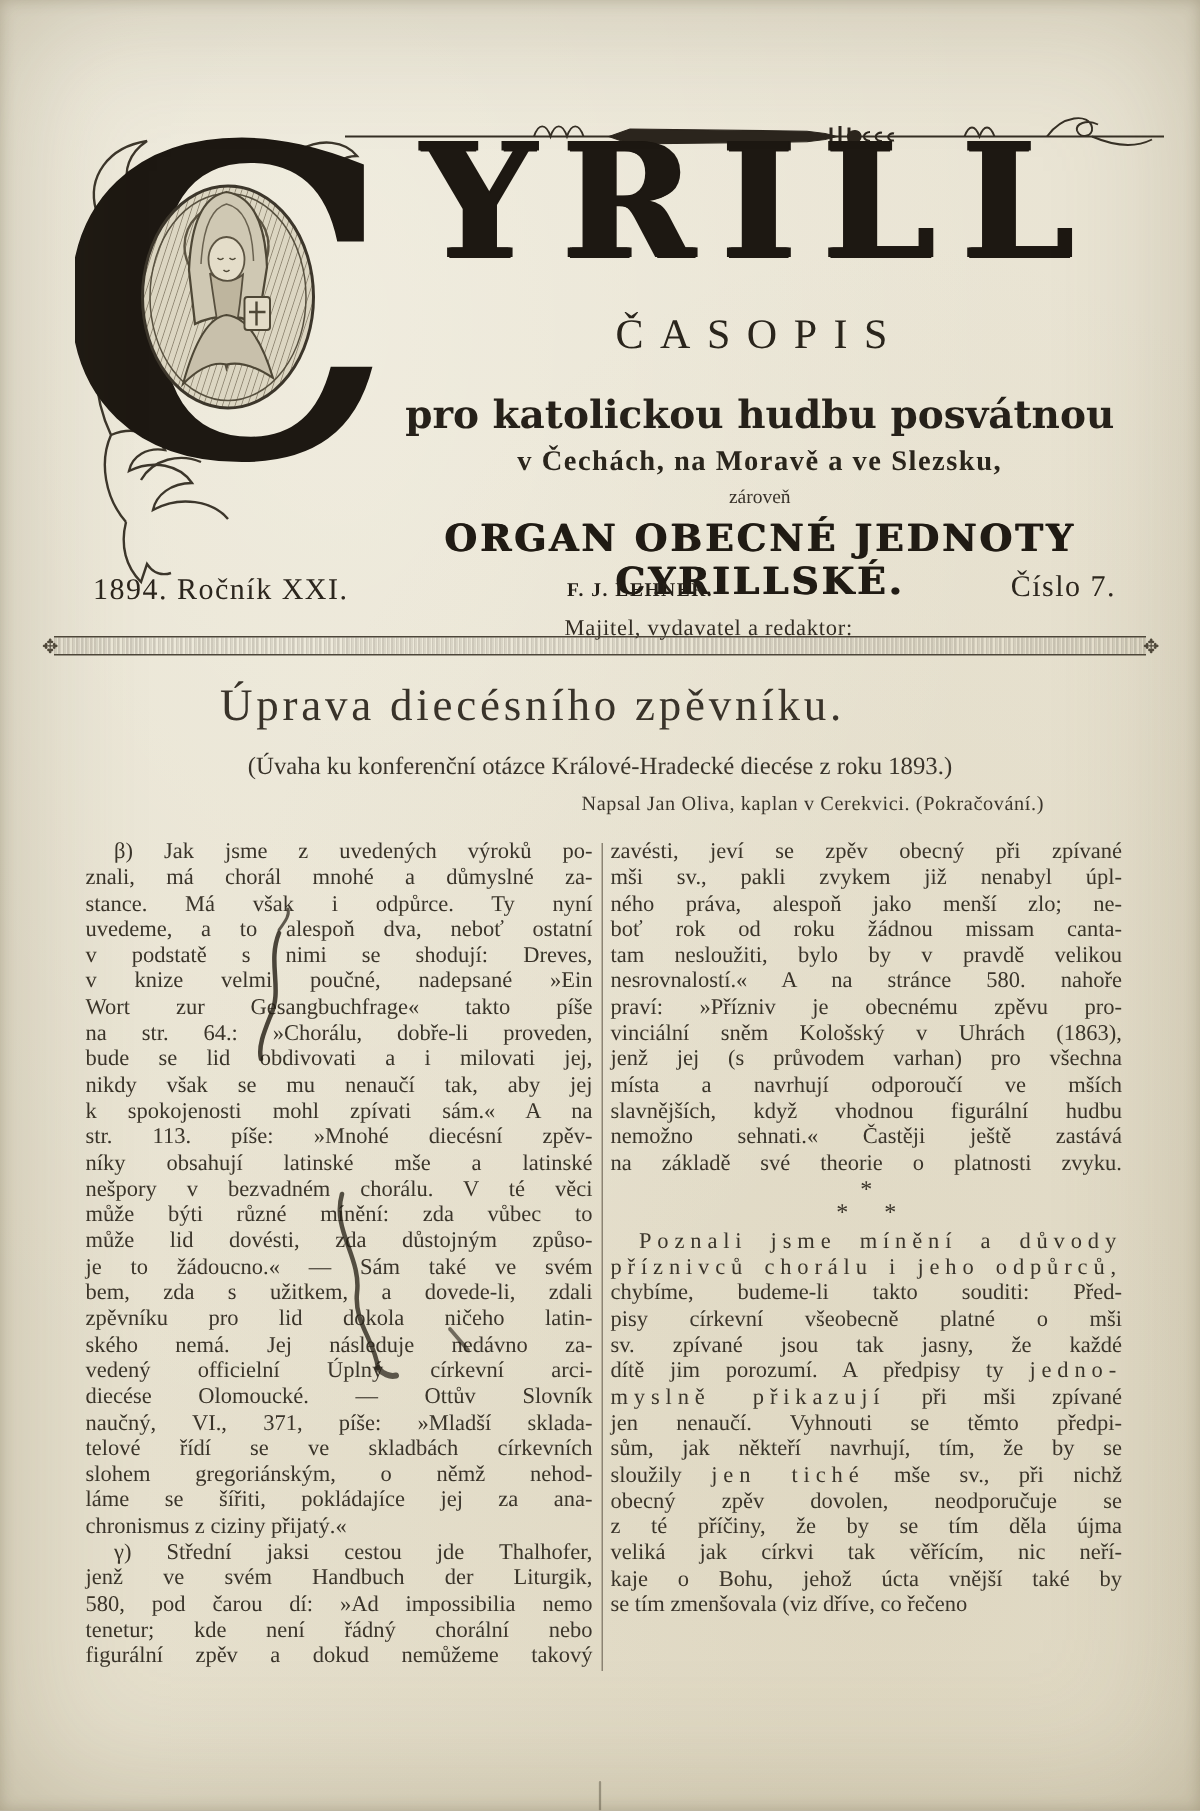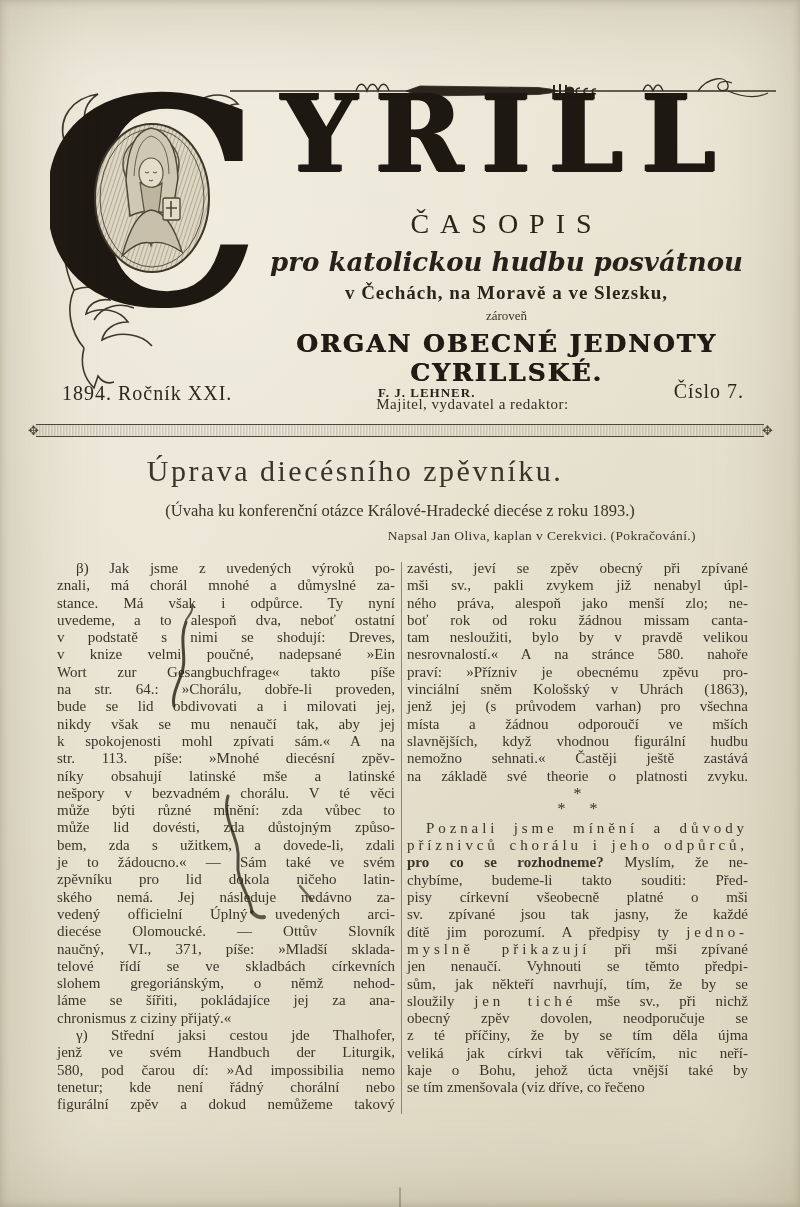--- a/index.html
+++ b/index.html
@@ -22,21 +22,21 @@
   .initial-art{position:absolute;left:50px;top:80px;width:202px;height:315px;}
   .mast-right{position:absolute;left:248px;top:86px;width:517px;text-align:center;color:#241f17;}
   .yrill{
     font-family:"DejaVu Serif","Liberation Serif",serif;font-weight:bold;
     font-size:106px;line-height:96px;letter-spacing:18px;
     text-align:center;padding-left:2px;color:#1d1812;
     text-shadow:1.4px 0 0 #1d1812,-1.4px 0 0 #1d1812,0 1px 0 #1d1812;
     white-space:nowrap;
   }
   .casopis{margin-top:26px;font-size:28px;letter-spacing:11px;color:#2a251c;}
-  .tagline{margin-top:7px;font-family:"DejaVu Serif",serif;font-weight:bold;font-size:26px;color:#26211a;font-style:italic;}
+  .tagline{margin-top:22px;font-family:"DejaVu Serif",serif;font-weight:bold;font-size:26px;color:#26211a;}
   .region{margin-top:5px;font-weight:bold;font-size:19px;letter-spacing:1px;color:#2a251c;}
   .zaroven{margin-top:4px;font-size:13px;color:#38322a;}
   .organ{margin-top:5px;font-family:"DejaVu Serif",serif;font-weight:bold;font-size:25px;letter-spacing:2px;color:#201b14;
          text-shadow:.7px 0 0 #201b14;}
   .publisher{margin-top:9px;font-size:15px;letter-spacing:.5px;position:relative;left:-34px;color:#332d24;}
   .mast-bottom{position:absolute;left:0;top:380px;width:800px;height:30px;}
   .year-vol{position:absolute;left:62px;top:2px;font-size:20px;letter-spacing:1px;color:#2c261e;}
   .editor{position:absolute;left:378px;width:160px;top:5px;text-align:left;font-weight:bold;font-size:13px;letter-spacing:1px;color:#241f17;}
   .issue{position:absolute;right:56px;top:0;font-size:20px;letter-spacing:1px;color:#2c261e;}
   
@@ -163,25 +163,25 @@
         <div class="tline">Wort zur Gesangbuchfrage« takto píše</div>
         <div class="tline">na str. 64.: »Chorálu, dobře-li proveden,</div>
         <div class="tline">bude se lid obdivovati a i milovati jej,</div>
         <div class="tline">nikdy však se mu nenaučí tak, aby jej</div>
         <div class="tline">k spokojenosti mohl zpívati sám.« A na</div>
         <div class="tline">str. 113. píše: »Mnohé diecésní zpěv-</div>
         <div class="tline">níky obsahují latinské mše a latinské</div>
         <div class="tline">nešpory v bezvadném chorálu. V té věci</div>
         <div class="tline">může býti různé mínění: zda vůbec to</div>
         <div class="tline">může lid dovésti, zda důstojným způso-</div>
+        <div class="tline">je to žádoucno.« — Sám také ve svém</div>
         <div class="tline">bem, zda s užitkem, a dovede-li, zdali</div>
-        <div class="tline">je to žádoucno.« — Sám také ve svém</div>
         <div class="tline">zpěvníku pro lid dokola ničeho latin-</div>
         <div class="tline">ského nemá. Jej následuje nedávno za-</div>
-        <div class="tline">vedený officielní Úplný uvedených arci-</div>
+        <div class="tline">vedený officielní Úplný církevní arci-</div>
         <div class="tline">diecése Olomoucké. — Ottův Slovník</div>
         <div class="tline">naučný, VI., 371, píše: »Mladší sklada-</div>
         <div class="tline">telové řídí se ve skladbách církevních</div>
         <div class="tline">slohem gregoriánským, o němž nehod-</div>
         <div class="tline">láme se šířiti, pokládajíce jej za ana-</div>
         <div class="tline last">chronismus z ciziny přijatý.«</div>
         <div class="tline ind">γ) Střední jaksi cestou jde Thalhofer,</div>
         <div class="tline">jenž ve svém Handbuch der Liturgik,</div>
         <div class="tline">580, pod čarou dí: »Ad impossibilia nemo</div>
         <div class="tline">tenetur; kde není řádný chorální nebo</div>
@@ -191,31 +191,30 @@
     <div class="col right">
         <div class="tline">zavésti, jeví se zpěv obecný při zpívané</div>
         <div class="tline">mši sv., pakli zvykem již nenabyl úpl-</div>
         <div class="tline">ného práva, alespoň jako menší zlo; ne-</div>
         <div class="tline">boť rok od roku žádnou missam canta-</div>
         <div class="tline">tam nesloužiti, bylo by v pravdě velikou</div>
         <div class="tline">nesrovnalostí.« A na stránce 580. nahoře</div>
         <div class="tline">praví: »Přízniv je obecnému zpěvu pro-</div>
         <div class="tline">vinciální sněm Kološský v Uhrách (1863),</div>
         <div class="tline">jenž jej (s průvodem varhan) pro všechna</div>
-        <div class="tline">místa a žádnou odporoučí ve mších</div>
+        <div class="tline">místa a navrhují odporoučí ve mších</div>
         <div class="tline">slavnějších, když vhodnou figurální hudbu</div>
         <div class="tline">nemožno sehnati.« Častěji ještě zastává</div>
         <div class="tline">na základě své theorie o platnosti zvyku.</div>
         <div class="asterism">
           <div>*</div>
           <div>*      *</div>
         </div>
         <div class="tline ind"><span class="sperr">Poznali jsme mínění a důvody</span></div>
         <div class="tline"><span class="sperr">příznivců chorálu i jeho odpůrců,</span></div>
-        <div class="tline"><span class="bold">pro co se rozhodneme?</span><span> Myslím, že ne-</span></div>
         <div class="tline">chybíme, budeme-li takto souditi: Před-</div>
         <div class="tline">pisy církevní všeobecně platné o mši</div>
         <div class="tline">sv. zpívané jsou tak jasny, že každé</div>
         <div class="tline"><span>dítě jim porozumí. A předpisy ty </span><span class="sperr">jedno-</span></div>
         <div class="tline"><span class="sperr">myslně přikazují</span><span> při mši zpívané</span></div>
         <div class="tline">jen nenaučí. Vyhnouti se těmto předpi-</div>
         <div class="tline">sům, jak někteří navrhují, tím, že by se</div>
         <div class="tline"><span>sloužily </span><span class="sperr">jen tiché</span><span> mše sv., při nichž</span></div>
         <div class="tline">obecný zpěv dovolen, neodporučuje se</div>
         <div class="tline">z té příčiny, že by se tím děla újma</div>

